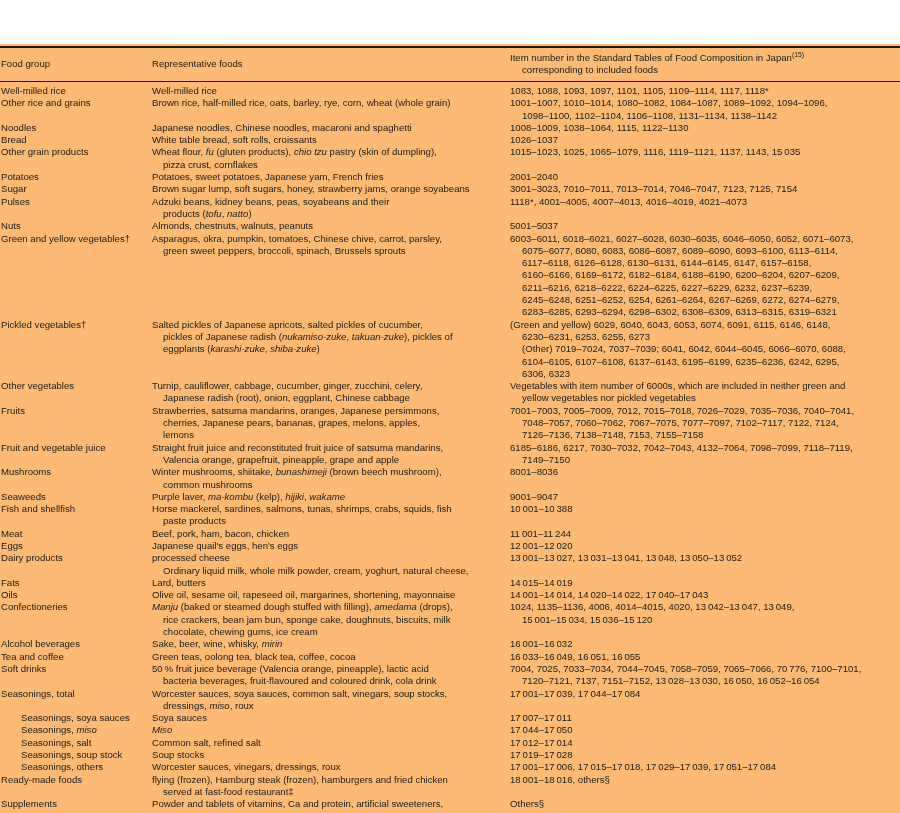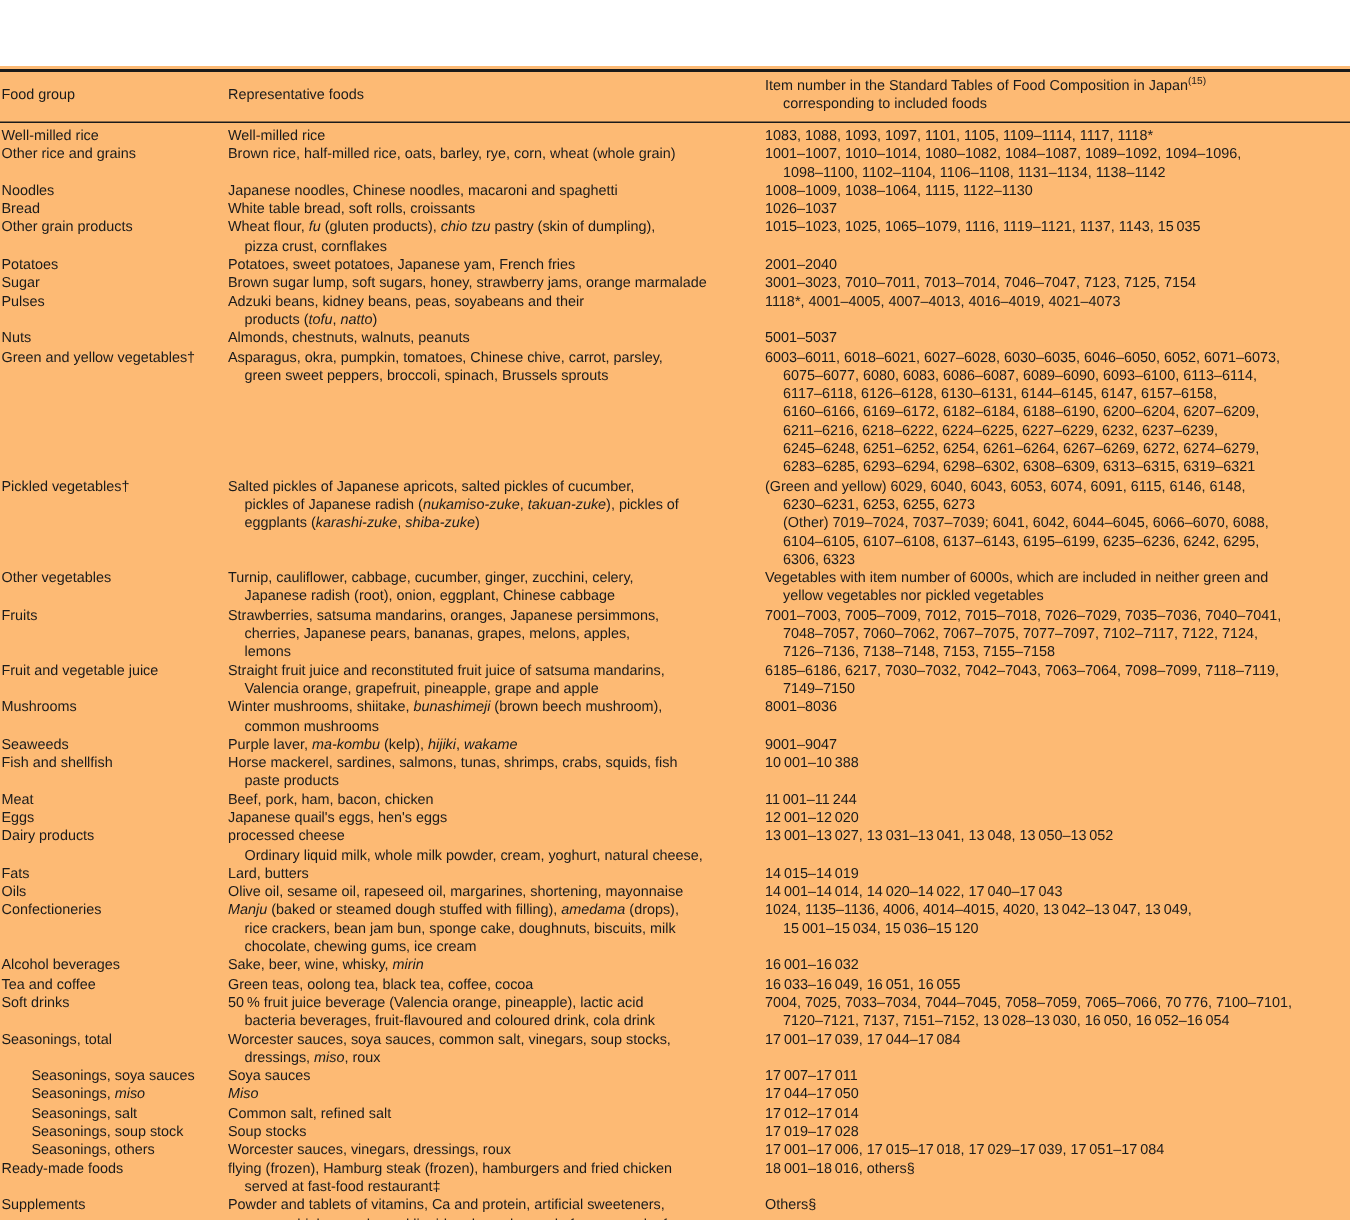--- a/index.html
+++ b/index.html
@@ -119,21 +119,21 @@
         </div>
         <div class="c3 cell-items">
           <div class="line">2001–2040</div>
         </div>
       </div>
       <div class="row">
         <div class="c1 cell-group">
           <div class="line">Sugar</div>
         </div>
         <div class="c2 cell-foods">
-          <div class="line">Brown sugar lump, soft sugars, honey, strawberry jams, orange marmalade</div>
+          <div class="line">Brown sugar lump, soft sugars, honey, strawberry jams, orange soyabeans</div>
         </div>
         <div class="c3 cell-items">
           <div class="line">3001–3023, 7010–7011, 7013–7014, 7046–7047, 7123, 7125, 7154</div>
         </div>
       </div>
       <div class="row">
         <div class="c1 cell-group">
           <div class="line">Pulses</div>
         </div>
         <div class="c2 cell-foods">
@@ -220,21 +220,21 @@
       </div>
       <div class="row">
         <div class="c1 cell-group">
           <div class="line">Fruit and vegetable juice</div>
         </div>
         <div class="c2 cell-foods">
           <div class="line">Straight fruit juice and reconstituted fruit juice of satsuma mandarins,</div>
           <div class="line">Valencia orange, grapefruit, pineapple, grape and apple</div>
         </div>
         <div class="c3 cell-items">
-          <div class="line">6185–6186, 6217, 7030–7032, 7042–7043, 7063–7064, 7098–7099, 7118–7119,</div>
+          <div class="line">6185–6186, 6217, 7030–7032, 7042–7043, 4132–7064, 7098–7099, 7118–7119,</div>
           <div class="line">7149–7150</div>
         </div>
       </div>
       <div class="row">
         <div class="c1 cell-group">
           <div class="line">Mushrooms</div>
         </div>
         <div class="c2 cell-foods">
           <div class="line">Winter mushrooms, shiitake, <i>bunashimeji</i> (brown beech mushroom),</div>
           <div class="line">common mushrooms</div>

